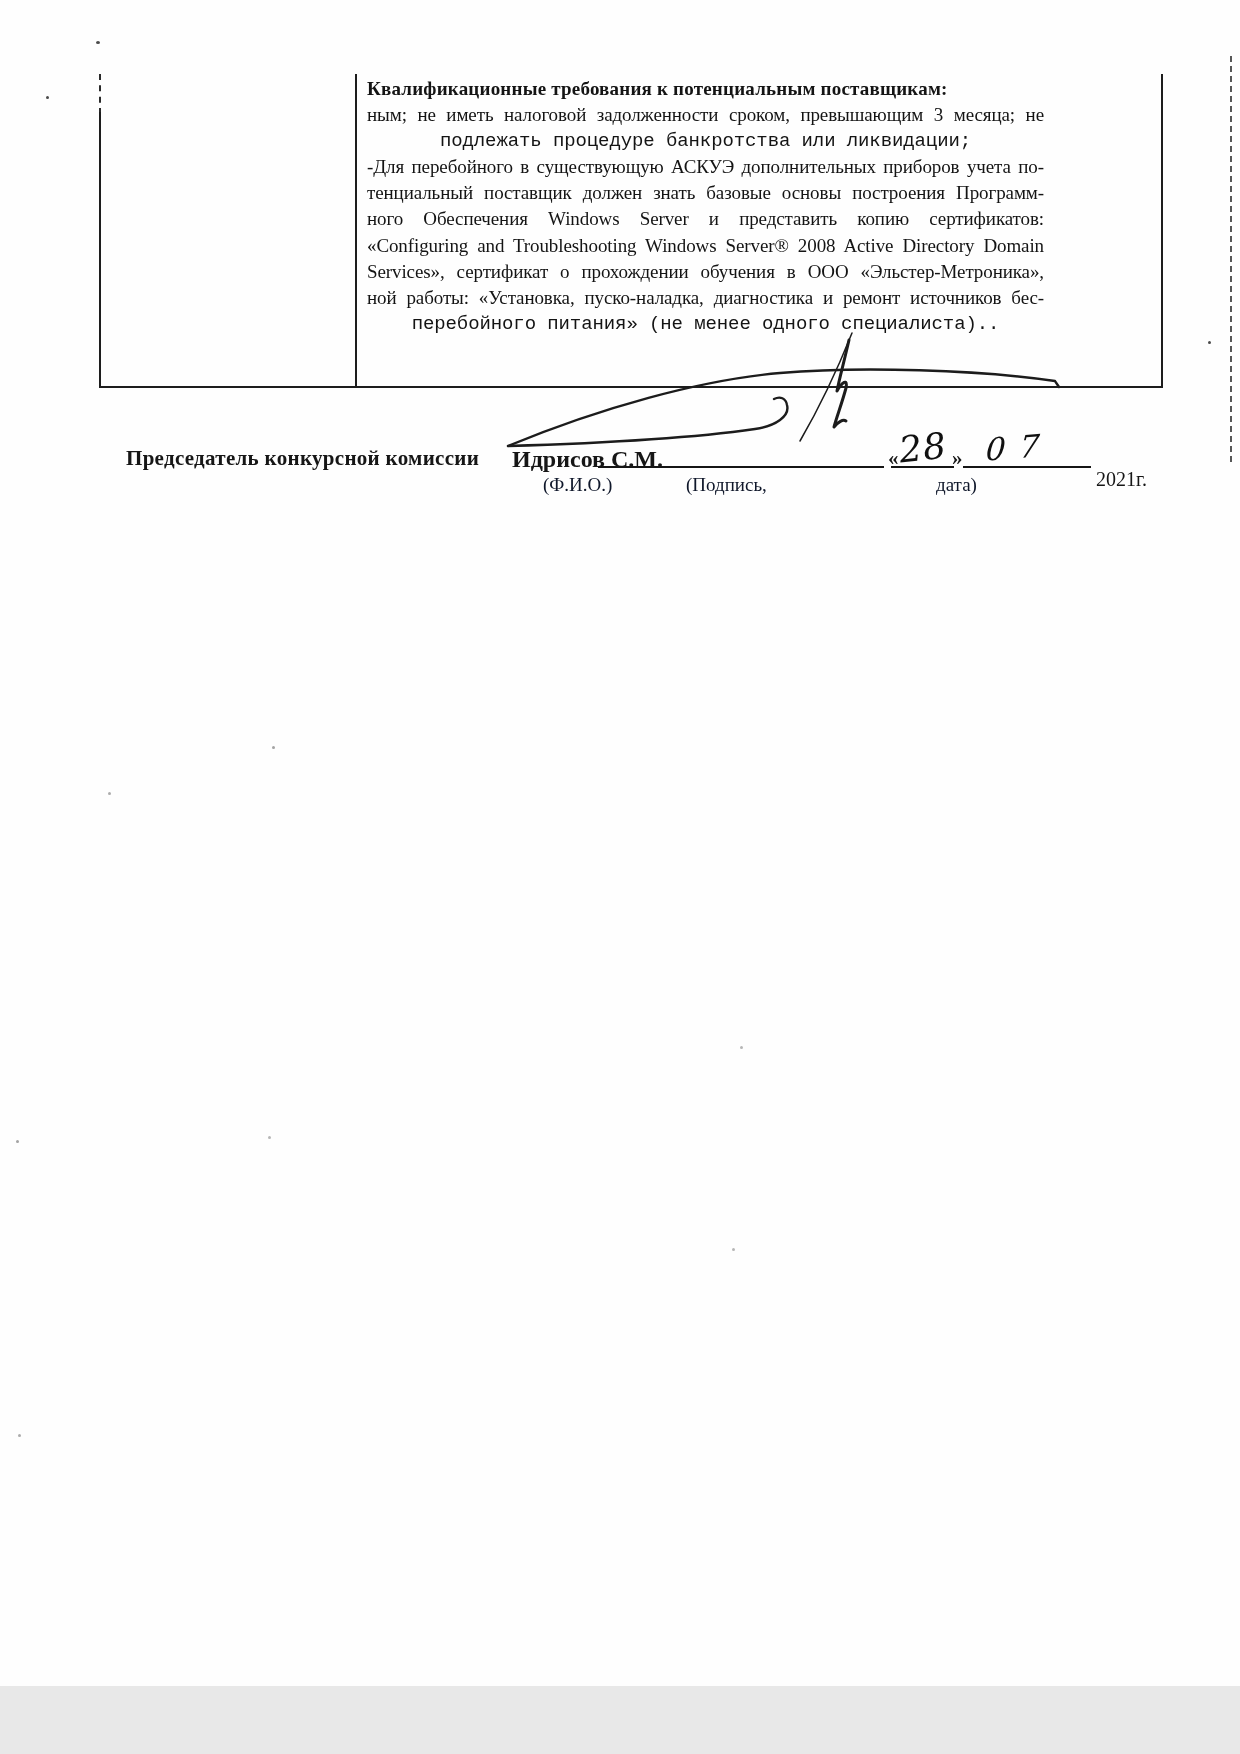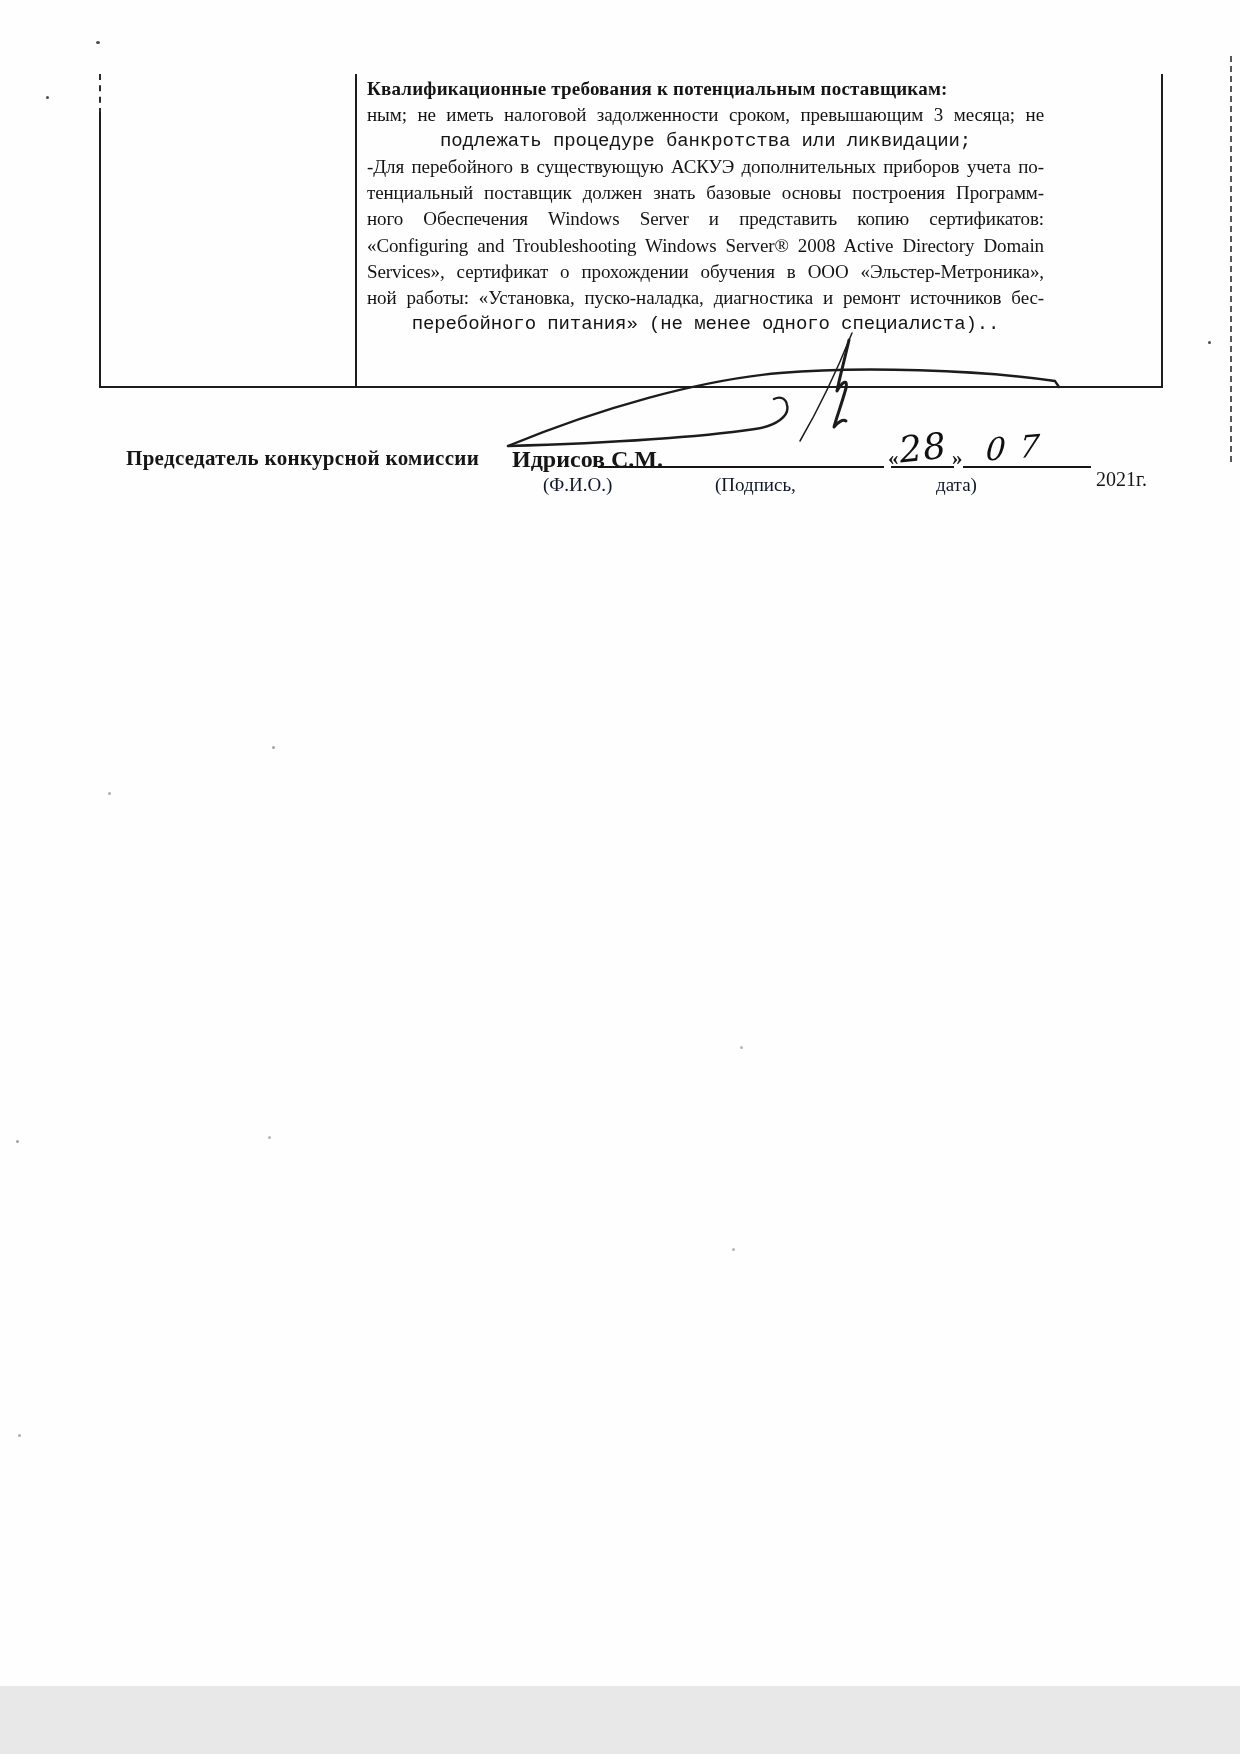--- a/index.html
+++ b/index.html
@@ -44,21 +44,21 @@
   .q.close { left: 952px; }
   .hand {
     position: absolute; font-family: "DejaVu Serif", serif; font-style: italic;
     color: #101010;
   }
   .hand.day   { left: 899px; top: 427px; font-size: 36px; transform: rotate(-6deg); letter-spacing: 1px; }
   .hand.month { left: 986px; top: 429px; font-size: 31px; transform: rotate(-4deg) skewX(-8deg); letter-spacing: 14px; }
   .year { position: absolute; left: 1096px; top: 468px; font-size: 20px; }
   .cap { position: absolute; top: 474px; font-size: 19px; color: #0f172a; }
   .cap.fio  { left: 543px; }
-  .cap.sgn  { left: 715px; }
+  .cap.sgn  { left: 686px; }
   .cap.dat  { left: 936px; }
 
   
   .sig-svg { position: absolute; left: 400px; top: 300px; width: 700px; height: 170px; pointer-events: none; }
 
   
   .edge-line { position: absolute; left: 1230px; top: 56px; height: 406px; border-left: 2px dashed #3a3a3a; opacity: 0.85; }
   .speck { position: absolute; background: #4a4a4a; border-radius: 50%; }
 </style>
 </head>

